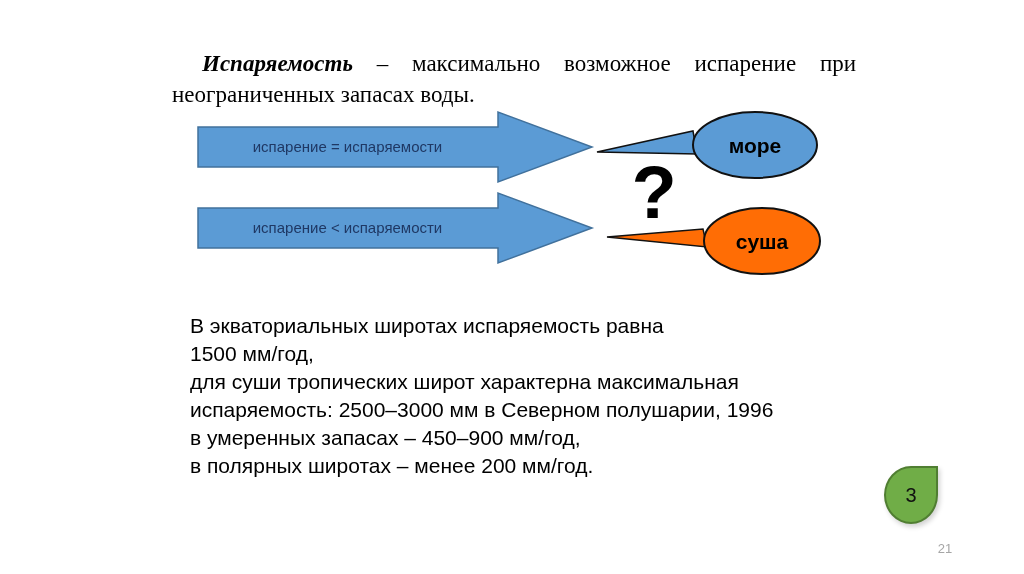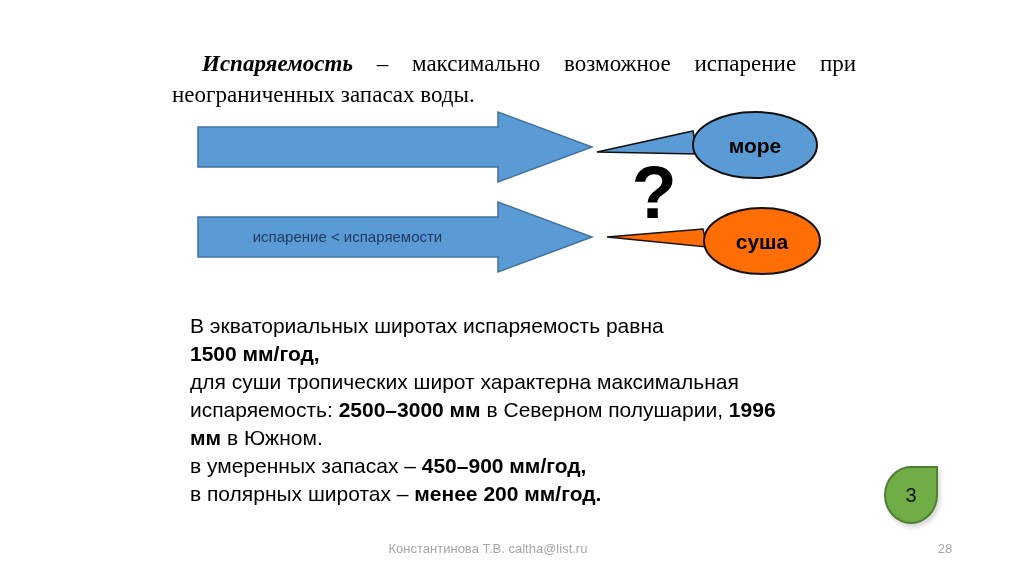--- a/index.html
+++ b/index.html
@@ -9,21 +9,21 @@
   }
   .title {
     position:absolute; left:172px; top:48px; width:684px;
     font-family:"Liberation Serif", serif; font-size:23px; line-height:31px;
     text-align:justify; text-indent:30px; color:#000;
   }
   .title .term { font-weight:bold; font-style:italic; }
 
   .arrow { position:absolute; left:197px; width:398px; height:74px; }
   .arrow1 { top:110px; }
-  .arrow2 { top:200px;padding-left:39px; }
+  .arrow2 { top:191px;padding-left:39px; }
   .arrow svg { position:absolute; left:0; top:0; }
   .arrow-label {
     position:absolute; left:0; top:17px; width:301px; height:40px;
     line-height:40px; text-align:center; font-size:15px; color:#1F3864;
   }
 
   .callout { position:absolute; width:228px; height:74px; }
   .callout-sea  { left:595px; top:109px; }
   .callout-land { left:597px; top:205px; }
   .callout text {
@@ -33,21 +33,21 @@
 
   .qmark {
     position:absolute; left:631px; top:156px; width:46px; text-align:center;
     font-size:74px; line-height:74px; font-weight:bold; color:#000;
   }
 
   .body-text {
     position:absolute; left:147px; top:312px; width:790px;
     font-size:21px; line-height:28px; color:#000;margin-left:43px;
   }
-  .seg-bold { font-weight:bold; }
+  .seg-bold { font-weight:normal; }
 
   .badge {
     position:absolute; left:884px; top:466px; width:54px; height:58px;
     background:#70AD47; border:2px solid #507E32;
     border-radius:50% 0 50% 50%;
     display:flex; align-items:center; justify-content:center;
     font-size:20px; color:#111111;
     box-shadow:2px 3px 5px rgba(0,0,0,0.18);
     box-sizing:border-box;
   }
@@ -68,20 +68,21 @@
 
   <div class="title">
     <span class="term">Испаряемость</span>
     <span>– максимально возможное испарение при неограниченных запасах воды.</span>
   </div>
 
   <div class="arrow arrow1">
     <svg width="398" height="74" viewBox="0 0 398 74">
       <polygon points="1,17 301,17 301,2 395,37 301,72 301,57 1,57" stroke="#41719C" stroke-width="1.5" fill="#5B9BD5"></polygon>
     </svg>
+    <div class="arrow-label">испарение = испаряемости</div>
   </div>
 
   <div class="arrow arrow2">
     <svg width="398" height="74" viewBox="0 0 398 74">
       <polygon points="1,17 301,17 301,2 395,37 301,72 301,57 1,57" stroke="#41719C" stroke-width="1.5" fill="#5B9BD5"></polygon>
     </svg>
     <div class="arrow-label">испарение &lt; испаряемости</div>
   </div>
 
   <div class="qmark">?</div>
@@ -100,25 +101,23 @@
       <ellipse cx="165" cy="36" rx="58" ry="33" stroke="#111111" stroke-width="2" fill="#FF6D05"></ellipse>
       <text x="165" y="44">суша</text>
     </svg>
   </div>
 
   <div class="body-text">
     <div><span>В экваториальных широтах испаряемость равна</span></div>
     <div><span class="seg-bold">1500 мм/год,</span></div>
     <div><span>для суши тропических широт характерна максимальная</span></div>
     <div><span>испаряемость: </span><span class="seg-bold">2500–3000 мм</span><span> в Северном полушарии, </span><span class="seg-bold">1996</span></div>
-    <div><span class="seg-bold">мм</span><span> в Южном.</span></div>
     <div><span>в умеренных запасах – </span><span class="seg-bold">450–900 мм/год,</span></div>
     <div><span>в полярных широтах – </span><span class="seg-bold">менее 200 мм/год.</span></div>
   </div>
 
   <div class="badge">
     <span>3</span>
   </div>
 
-  <div class="footer-author">Константинова Т.В. caltha@list.ru</div>
-  <div class="page-number">28</div>
+  <div class="page-number">21</div>
 
 </div>
 
 </body></html>

